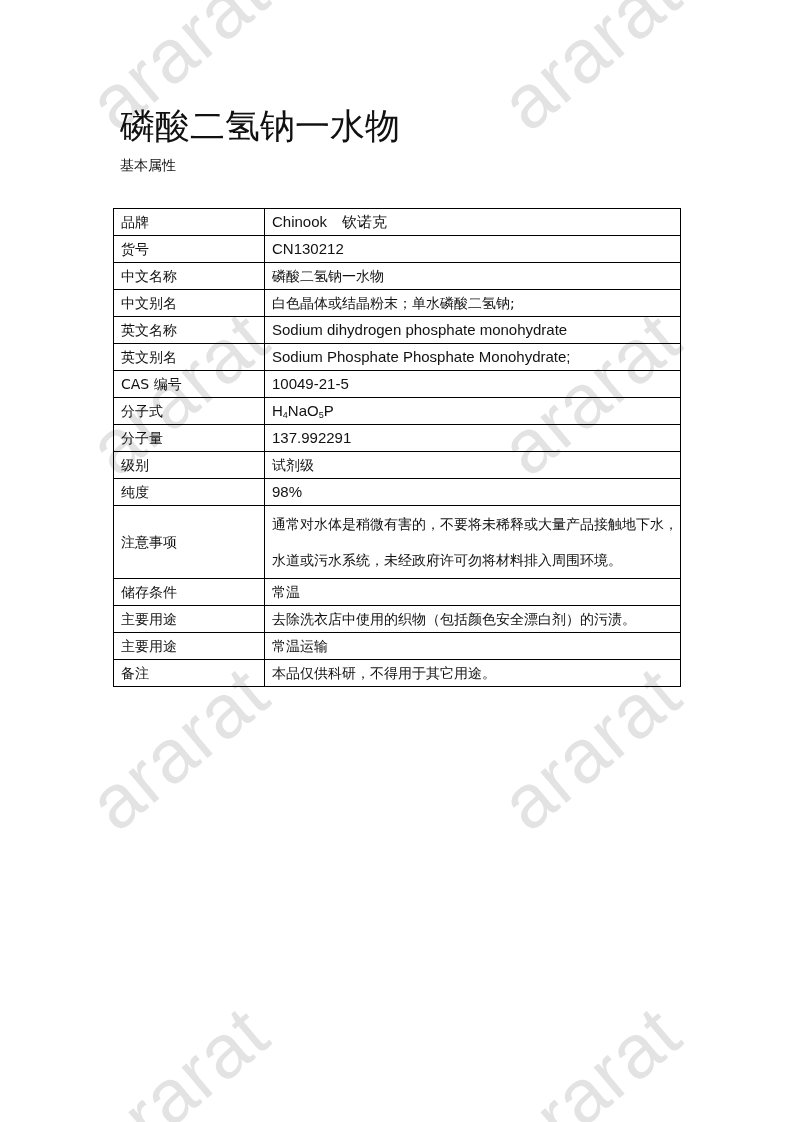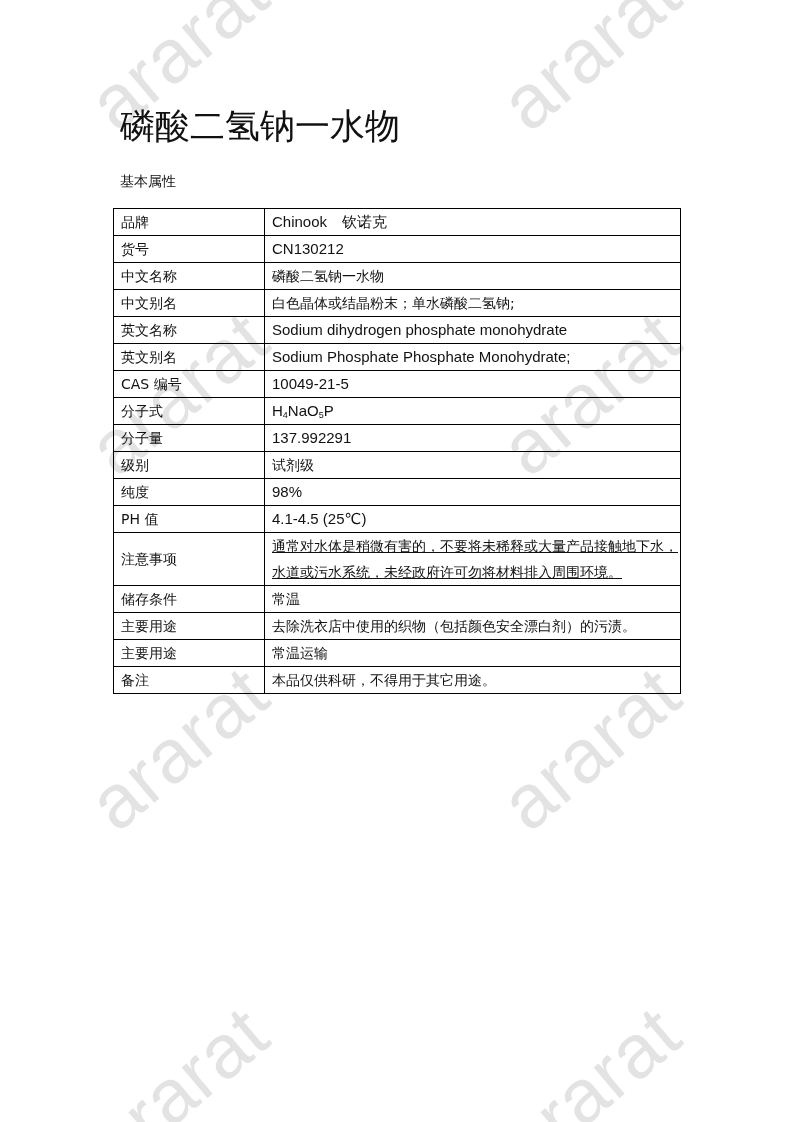--- a/index.html
+++ b/index.html
@@ -10,34 +10,34 @@
   .wm {
     position:absolute; font-family:"Liberation Sans", sans-serif; font-size:76px;
     color:#e3e3e3; transform:rotate(-40deg); transform-origin:left bottom;
     letter-spacing:1px; white-space:nowrap; z-index:0; user-select:none;
   }
   .title {
     position:absolute; left:120px; top:103px; font-size:35px; font-weight:normal;
     margin:0; letter-spacing:0px; z-index:1; color:#111;
   }
   .subtitle {
-    position:absolute; left:120px; top:173px; font-size:14px; z-index:1;
+    position:absolute; left:120px; top:157px; font-size:14px; z-index:1;
   }
   table.props {
     position:absolute; left:113px; top:208px; width:568px; border-collapse:collapse;
     z-index:1; font-size:14px;
   }
   table.props td {
     border:1px solid #000; padding:0 0 0 7px; height:26px; vertical-align:middle;
     line-height:26px;
   }
   table.props td.k { width:143px; }
   table.props td.v { }
   table.props tr.tall td { height:51px; }
-  table.props tr.tall td.v { line-height:26px;text-decoration:underline; }
+  table.props tr.tall td.v { line-height:36px; }
   .en { font-family:"Liberation Sans", "DejaVu Sans", sans-serif; font-size:15px; }
   sub { font-size:9px; vertical-align:-2px; line-height:0; }
 </style>
 </head>
 <body>
 
 <div class="wm" style="left:128px; top:60px;">ararat</div>
 <div class="wm" style="left:540px; top:60px;">ararat</div>
 <div class="wm" style="left:128px; top:405px;">ararat</div>
 <div class="wm" style="left:540px; top:405px;">ararat</div>
@@ -88,24 +88,20 @@
       <td class="v en">137.992291</td>
     </tr>
     <tr>
       <td class="k">级别</td>
       <td class="v">试剂级</td>
     </tr>
     <tr>
       <td class="k">纯度</td>
       <td class="v en">98%</td>
     </tr>
-    <tr>
-      <td class="k">PH 值</td>
-      <td class="v en">4.1-4.5 (25℃)</td>
-    </tr>
     <tr class="tall">
       <td class="k">注意事项</td>
       <td class="v">通常对水体是稍微有害的，不要将未稀释或大量产品接触地下水，水道或污水系统，未经政府许可勿将材料排入周围环境。</td>
     </tr>
     <tr>
       <td class="k">储存条件</td>
       <td class="v">常温</td>
     </tr>
     <tr>
       <td class="k">主要用途</td>

